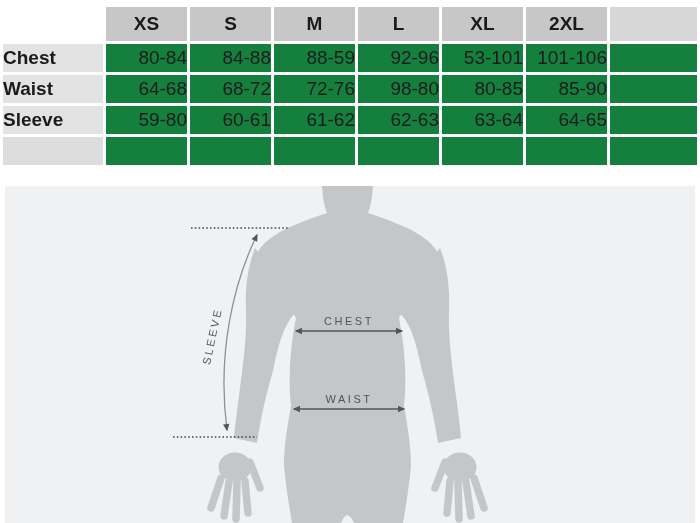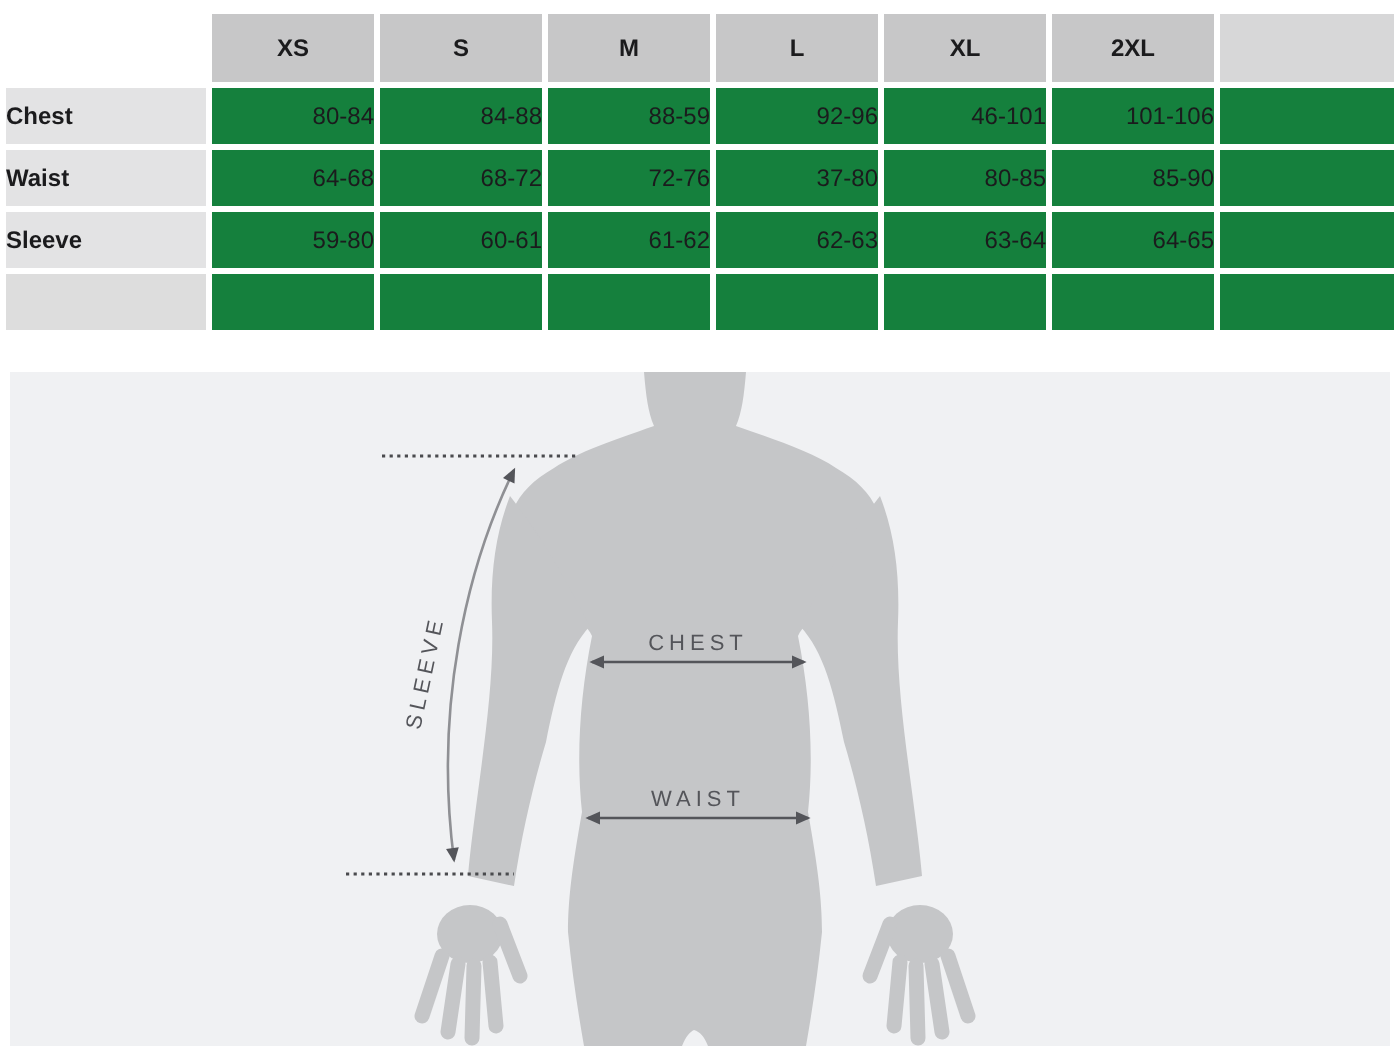--- a/index.html
+++ b/index.html
@@ -10,21 +10,21 @@
     overflow:hidden;
   }
   
   table.size-table{
     width:700px;margin-top:4px;
     border-collapse:separate;border-spacing:3px;
     table-layout:fixed;
   }
   table.size-table td,table.size-table th{
     padding:0;vertical-align:middle;
-    font-size:12px;color:#1b1b1d;
+    font-size:19px;color:#1b1b1d;
     overflow:hidden;white-space:nowrap;
   }
   tr.hdr{height:34px;}
   tr.datarow{height:28px;}
   th.size-h{background:#c7c7c8;font-weight:bold;font-size:14px;text-align:center;}
   th.size-h-empty{background:#d7d7d8;}
   th.corner{background:transparent;}
   td.row-label{background:#e3e3e4;font-weight:bold;font-size:14px;text-align:left;padding-left:9px;}
   td.row-label-empty{background:#dddddd;}
   td.val{background:#15803d;text-align:right;}
@@ -63,30 +63,30 @@
     <th class="size-h">XL</th>
     <th class="size-h">2XL</th>
     <th class="size-h-empty"></th>
   </tr>
   <tr class="datarow">
     <td class="row-label">Chest</td>
     <td class="val">80-84</td>
     <td class="val">84-88</td>
     <td class="val">88-59</td>
     <td class="val">92-96</td>
-    <td class="val">46-101</td>
+    <td class="val">53-101</td>
     <td class="val">101-106</td>
     <td class="val"></td>
   </tr>
   <tr class="datarow">
     <td class="row-label">Waist</td>
     <td class="val">64-68</td>
     <td class="val">68-72</td>
     <td class="val">72-76</td>
-    <td class="val">37-80</td>
+    <td class="val">98-80</td>
     <td class="val">80-85</td>
     <td class="val">85-90</td>
     <td class="val"></td>
   </tr>
   <tr class="datarow">
     <td class="row-label">Sleeve</td>
     <td class="val">59-80</td>
     <td class="val">60-61</td>
     <td class="val">61-62</td>
     <td class="val">62-63</td>

